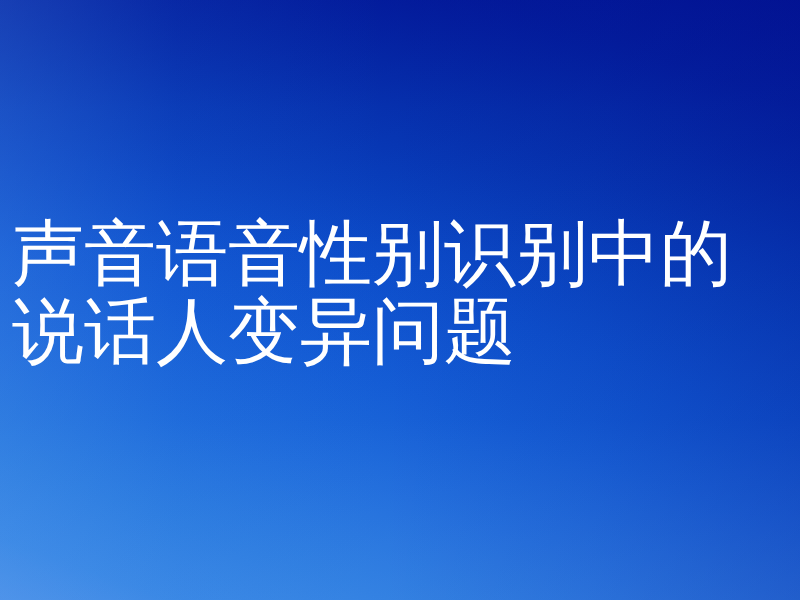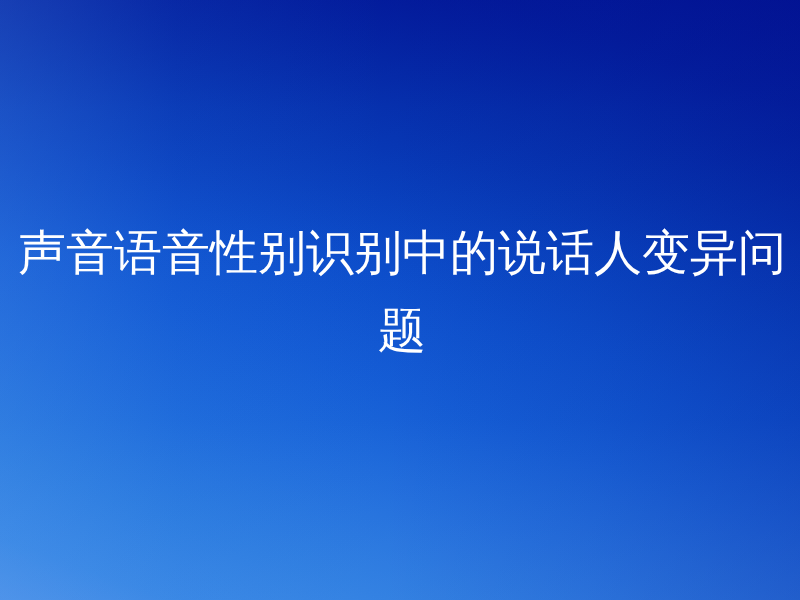--- a/index.html
+++ b/index.html
@@ -72,26 +72,26 @@
     height: 600px;
     display: flex;
     flex-direction: column;
     justify-content: center;
     box-sizing: border-box;
     padding: 0 8px 0 12px;
   }
 
   .title {
     color: #ffffff;
-    font-size: 48px;
+    font-size: 72px;
     line-height: 78px;
     font-weight: 400;
     letter-spacing: 0px;
     margin: 0;
-    text-align: center;
+    text-align: left;
     white-space: normal;
     word-break: break-all;
     max-width: 780px;
     
     transform: translateY(-8px);
   }
 </style>
 </head>
 <body>
 

